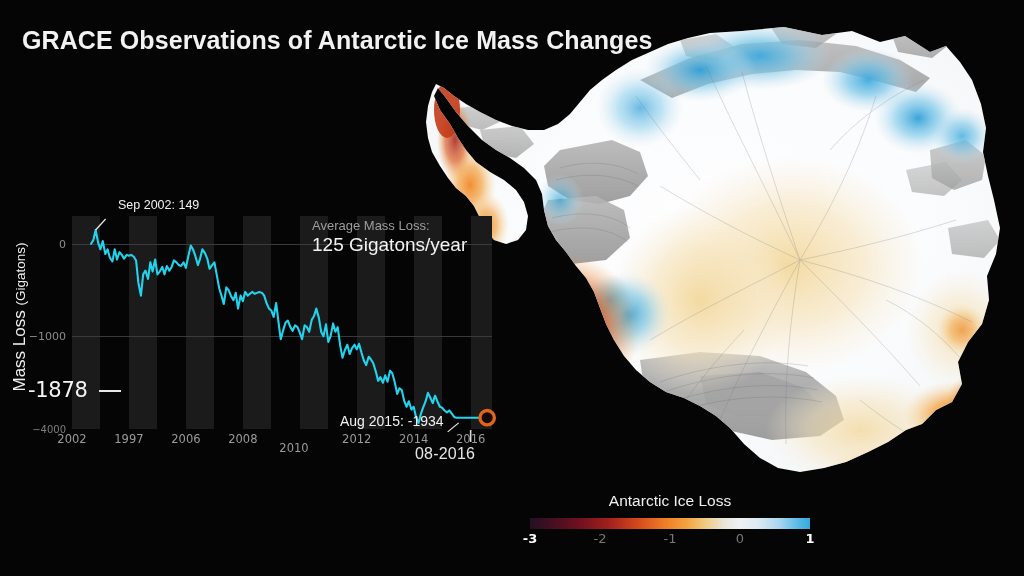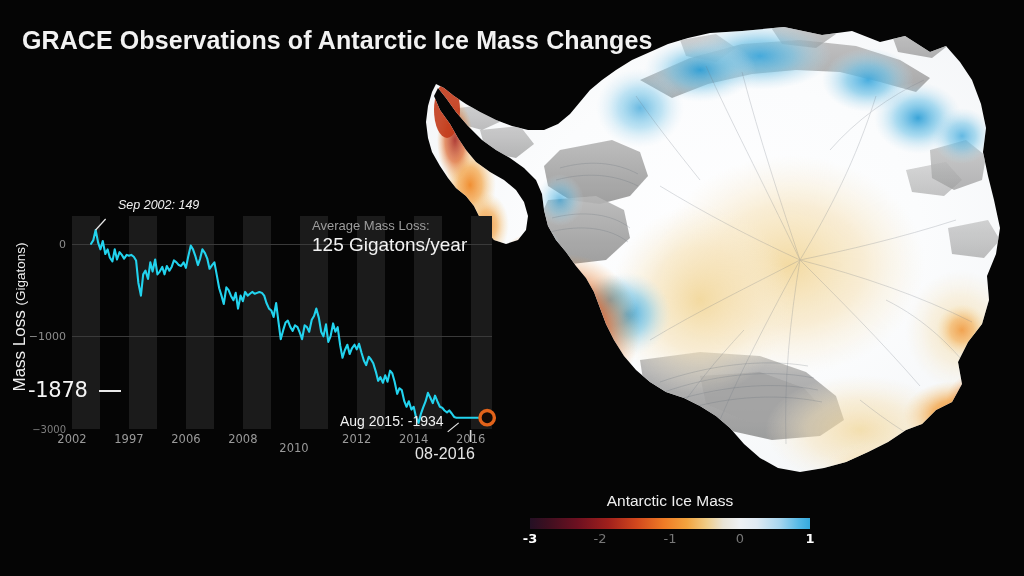--- a/index.html
+++ b/index.html
@@ -50,21 +50,21 @@
     position:absolute;left:28px;top:193px;
     font-size:21px;color:#f5f5f5;white-space:nowrap;letter-spacing:-.3px;
     font-family:"DejaVu Sans",sans-serif;
   }
   .hilite-dash{
     position:absolute;left:99px;top:205px;width:22px;height:2px;background:#e8e8e8;
   }
 
   #annot-top{
     position:absolute;left:118px;top:198px;
-    font-size:12.5px;color:#f0f0f0;white-space:nowrap;font-style:italic;
+    font-size:12.5px;color:#f0f0f0;white-space:nowrap;
   }
   #annot-bot{
     position:absolute;left:340px;top:413px;
     font-size:14px;color:#f0f0f0;white-space:nowrap;
   }
   #bigdate{
     position:absolute;left:415px;top:445px;
     font-size:16px;color:#e5e5e5;white-space:nowrap;letter-spacing:.2px;
     font-family:Liberation Sans, sans-serif;
   }
@@ -315,21 +315,21 @@
           <div class="band" style="left: 398.644px; width: 21.3559px;"></div>
         </div>
       <div id="grid">
           <div class="gridline" style="top: 27.7826px;"></div>
           <div class="gridline" style="top: 120.391px;"></div>
           <div class="gridline" style="top: 213px; background: transparent;"></div>
         </div>
       <div id="yticks">
           <div class="ytick-lab" style="top: 27.7826px;">0</div>
           <div class="ytick-lab" style="top: 120.391px;">−1000</div>
-          <div class="ytick-lab" style="top: 213px; font-size: 10px; color: rgb(126, 126, 126);">−3000</div>
+          <div class="ytick-lab" style="top: 213px; font-size: 10px; color: rgb(126, 126, 126);">−4000</div>
         </div>
       <div id="xticks">
           <div class="xtick-lab" style="left: 0px;">2002</div>
           <div class="xtick-lab" style="left: 56.9492px;">1997</div>
           <div class="xtick-lab" style="left: 113.898px;">2006</div>
           <div class="xtick-lab" style="left: 170.847px;">2008</div>
           <div class="xtick-lab" style="left: 222px; margin-top: 12px;">2010</div>
           <div class="xtick-lab" style="left: 284.746px;">2012</div>
           <div class="xtick-lab" style="left: 341.695px;">2014</div>
           <div class="xtick-lab" style="left: 398.644px;">2016</div>
@@ -354,21 +354,21 @@
   <div id="annot-top">Sep 2002: 149</div>
   <div id="annot-bot">Aug 2015: -1934</div>
   <div id="bigdate">08-2016</div>
 
   <div id="avg">
     <span class="l1">Average Mass Loss:</span>
     <span class="l2">125 Gigatons/year</span>
   </div>
 
   <div id="cbar">
-    <div class="cb-title">Antarctic Ice Mass</div>
+    <div class="cb-title">Antarctic Ice Loss</div>
     <div class="cb-ramp"></div>
     <div class="cb-ticks">
         <div class="cb-tick strong" style="left: calc(0% + 30px);">-3</div>
         <div class="cb-tick dim" style="left: calc(25% + 15px);">-2</div>
         <div class="cb-tick dim" style="left: calc(50% + 0px);">-1</div>
         <div class="cb-tick dim" style="left: calc(75% - 15px);">0</div>
         <div class="cb-tick strong" style="left: calc(100% - 30px);">1</div>
       </div>
   </div>
 

